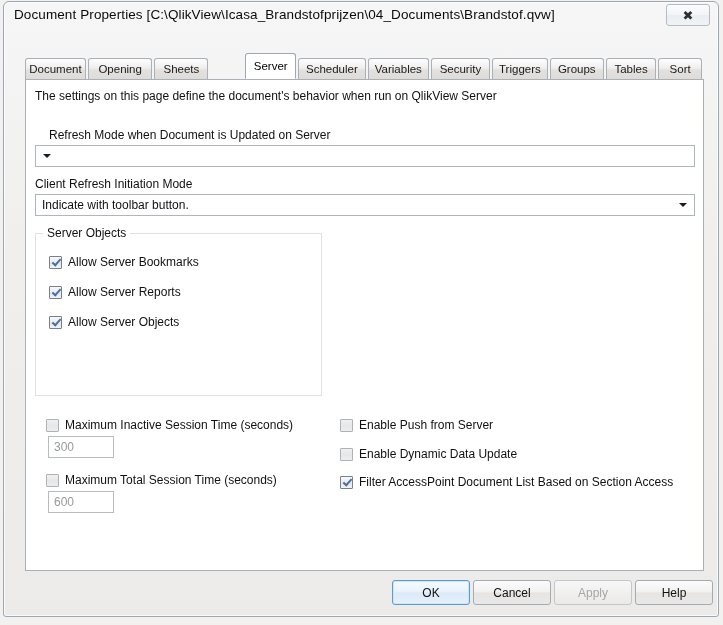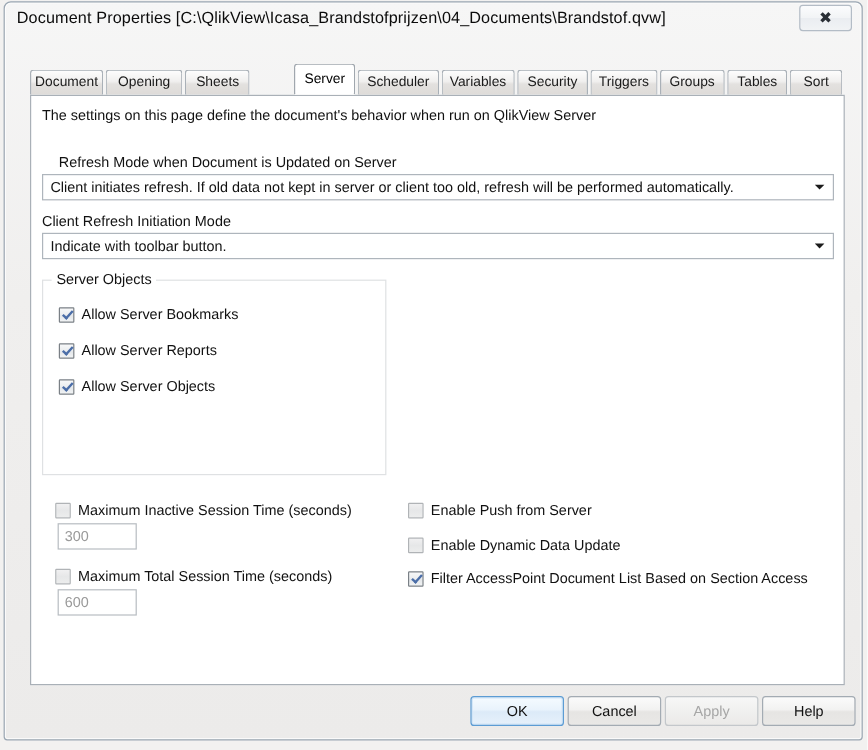--- a/index.html
+++ b/index.html
@@ -342,21 +342,20 @@
         </div>
     </div>
 
     <div class="panel">
 
       <div class="intro">The settings on this page define the document's behavior when run on QlikView Server</div>
 
       <div class="fieldlabel" style="left:9px; top:48px;margin-left:14px;">Refresh Mode when Document is Updated on Server</div>
 
       <div class="combo" style="left:9px; top:65px; width:660px;">
-        <span class="combo-text">Client initiates refresh. If old data not kept in server or client too old, refresh will be performed automatically.</span>
         <span class="combo-arrow">
             <i></i>
           </span>
       </div>
 
       <div class="fieldlabel" style="left:9px; top:97px;">Client Refresh Initiation Mode</div>
 
       <div class="combo" style="left:9px; top:114px; width:660px;">
         <span class="combo-text">Indicate with toolbar button.</span>
         <span class="combo-arrow">

